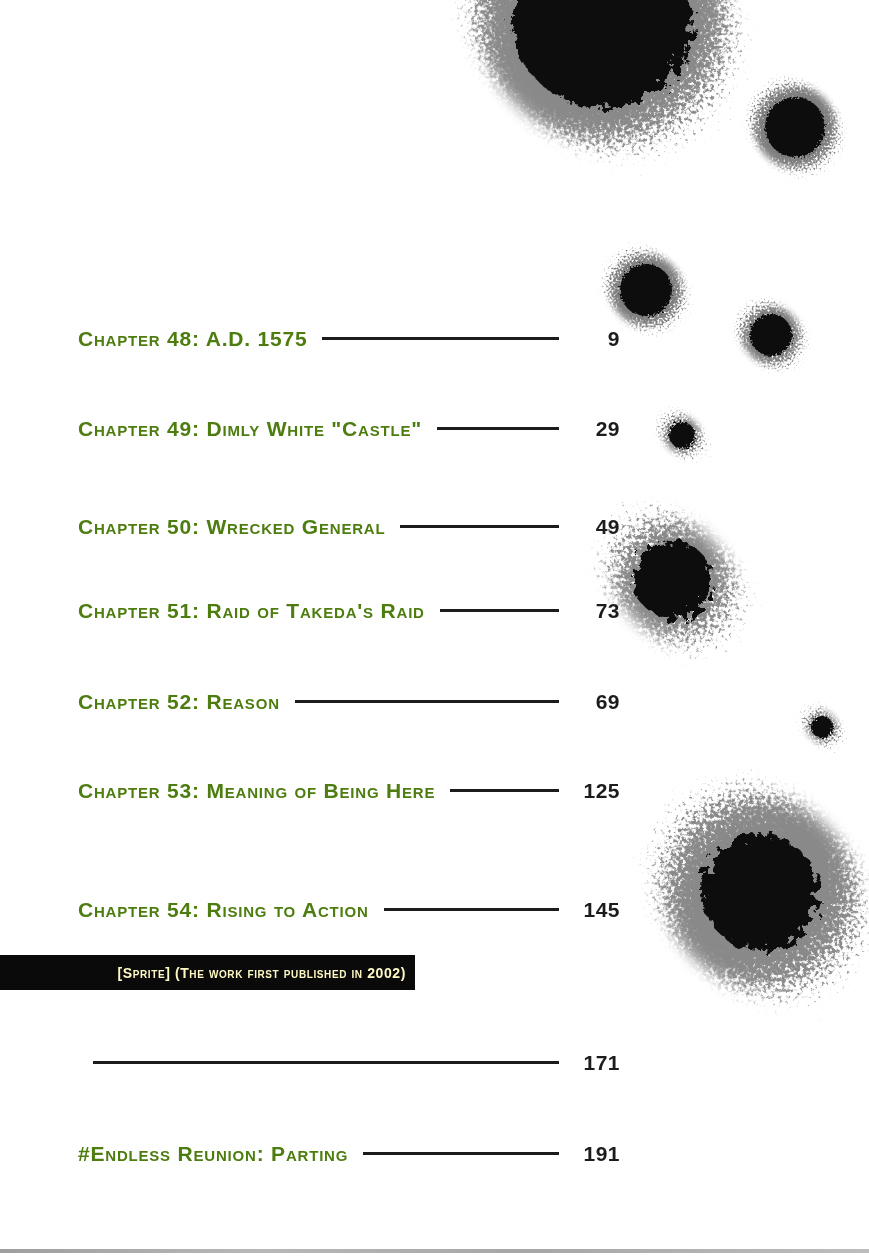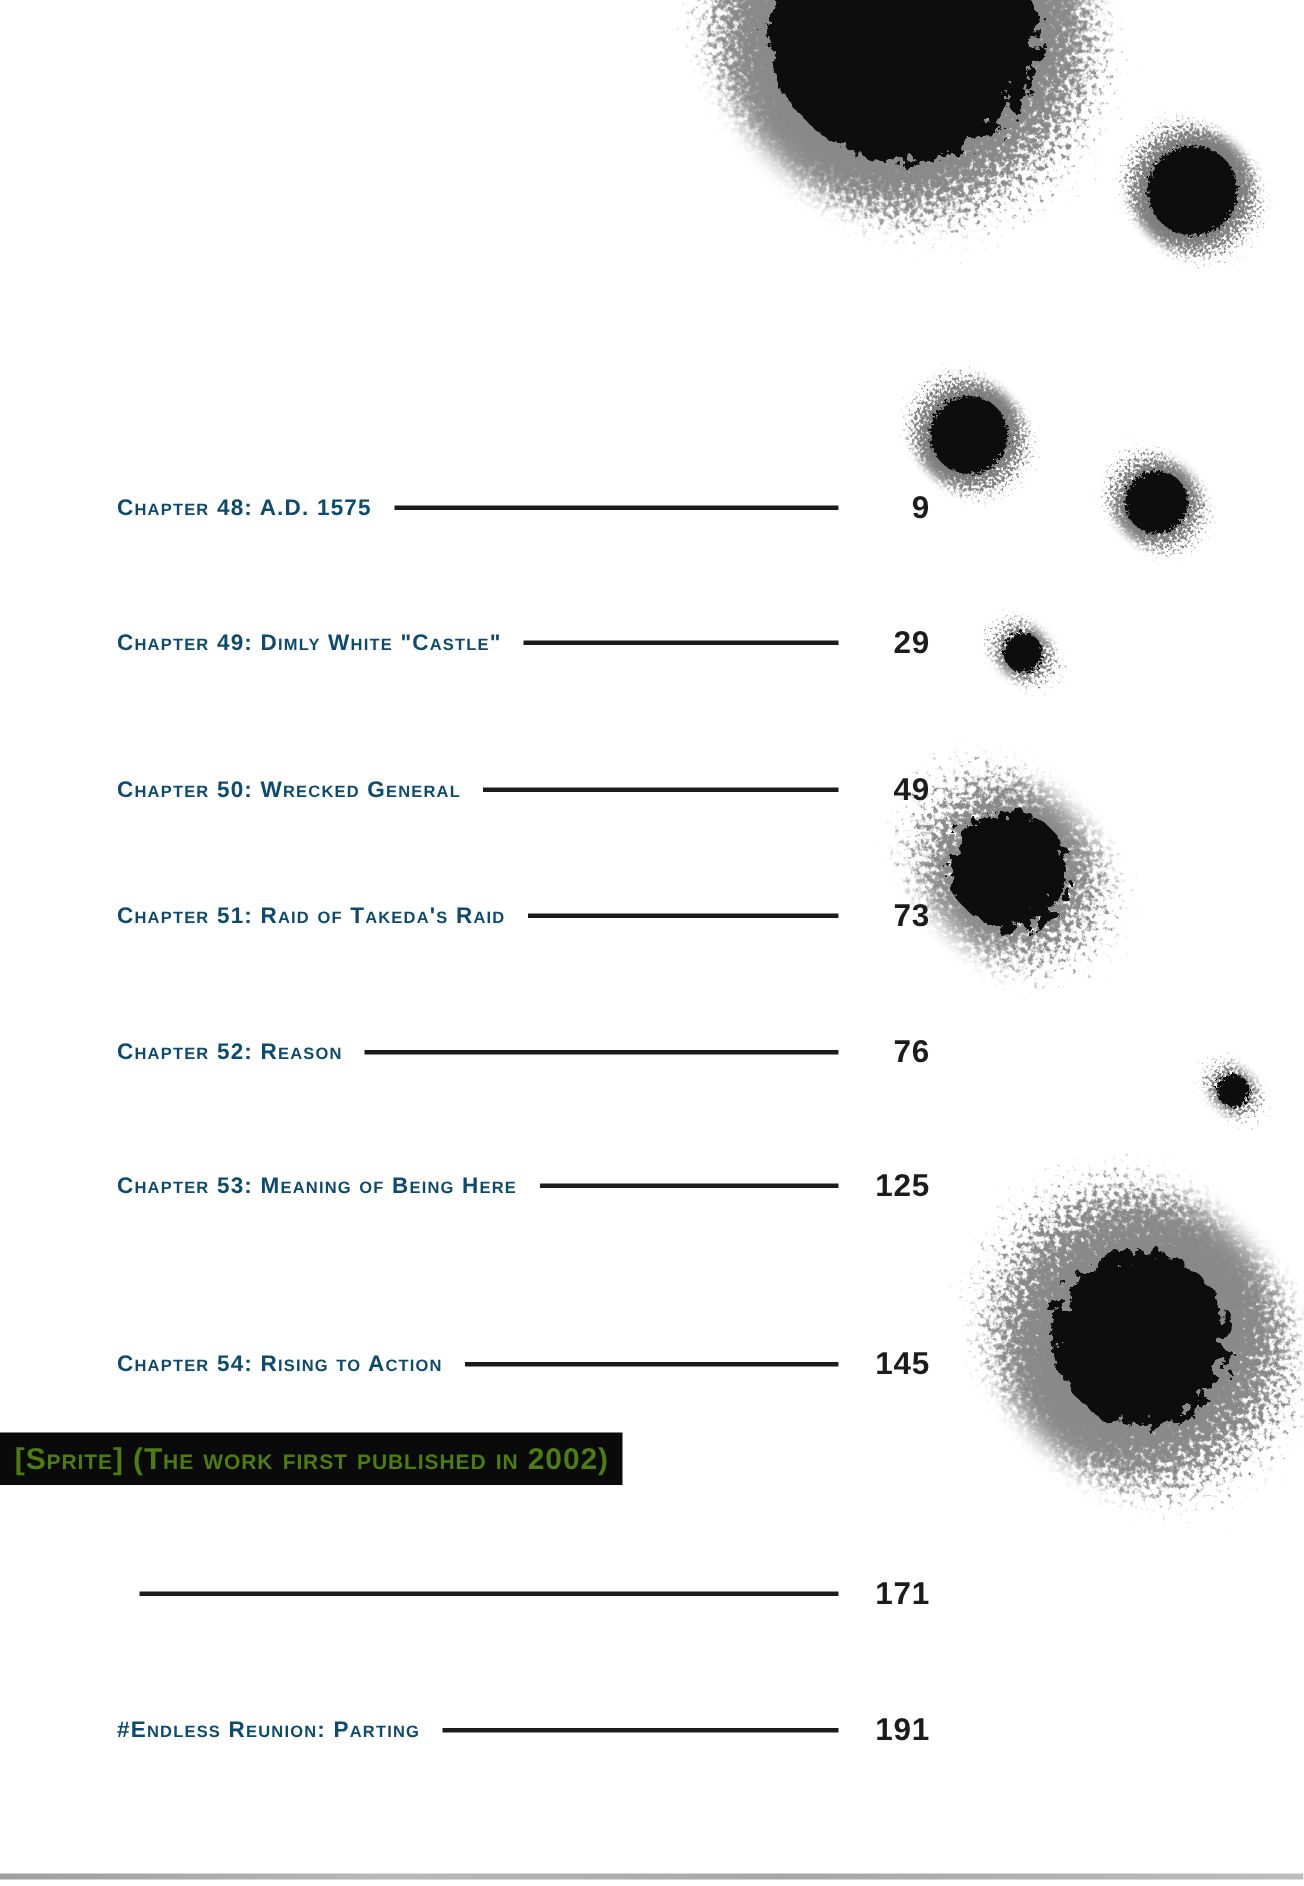--- a/index.html
+++ b/index.html
@@ -20,24 +20,24 @@
     position: absolute;
     left: 78px;
     width: 542px;
     height: 34px;
     display: flex;
     align-items: center;
     z-index: 2;
   }
   .toc-title {
     font-weight: bold;
-    font-size: 15px;
+    font-size: 21px;
     font-variant: small-caps;
     letter-spacing: 0.8px;
-    color: #0c4a6e;
+    color: #4d7c0f;
     white-space: nowrap;
     line-height: 1;
   }
   .leader {
     flex: 1;
     height: 3px;
     background: #1c1c1c;
     margin: 0 15px;
     min-width: 28px;
   }
@@ -58,23 +58,23 @@
     width: 415px; height: 35px;
     background: #0a0a0a;
     display: flex;
     align-items: center;
     justify-content: flex-end;
     padding-right: 9px;
     box-sizing: border-box;
     z-index: 2;
   }
   .banner-text {
-    color: #4d7c0f;
+    color: #fef9c3;
     font-weight: bold;
-    font-size: 20px;
+    font-size: 14px;
     font-variant: small-caps;
     letter-spacing: 0.6px;
     white-space: nowrap;
     line-height: 1;
   }
 
   
   .bottom-rule {
     position: absolute;
     left: 0; top: 1249px;
@@ -167,21 +167,21 @@
     <span class="toc-page">49</span>
   </div>
   <div class="toc-row" style="top:593px">
     <span class="toc-title">Chapter 51: Raid of Takeda's Raid</span>
     <span class="leader"></span>
     <span class="toc-page">73</span>
   </div>
   <div class="toc-row" style="top:684px">
     <span class="toc-title">Chapter 52: Reason</span>
     <span class="leader"></span>
-    <span class="toc-page">76</span>
+    <span class="toc-page">69</span>
   </div>
   <div class="toc-row" style="top:773px">
     <span class="toc-title">Chapter 53: Meaning of Being Here</span>
     <span class="leader"></span>
     <span class="toc-page">125</span>
   </div>
   <div class="toc-row" style="top:892px">
     <span class="toc-title">Chapter 54: Rising to Action</span>
     <span class="leader"></span>
     <span class="toc-page">145</span>

